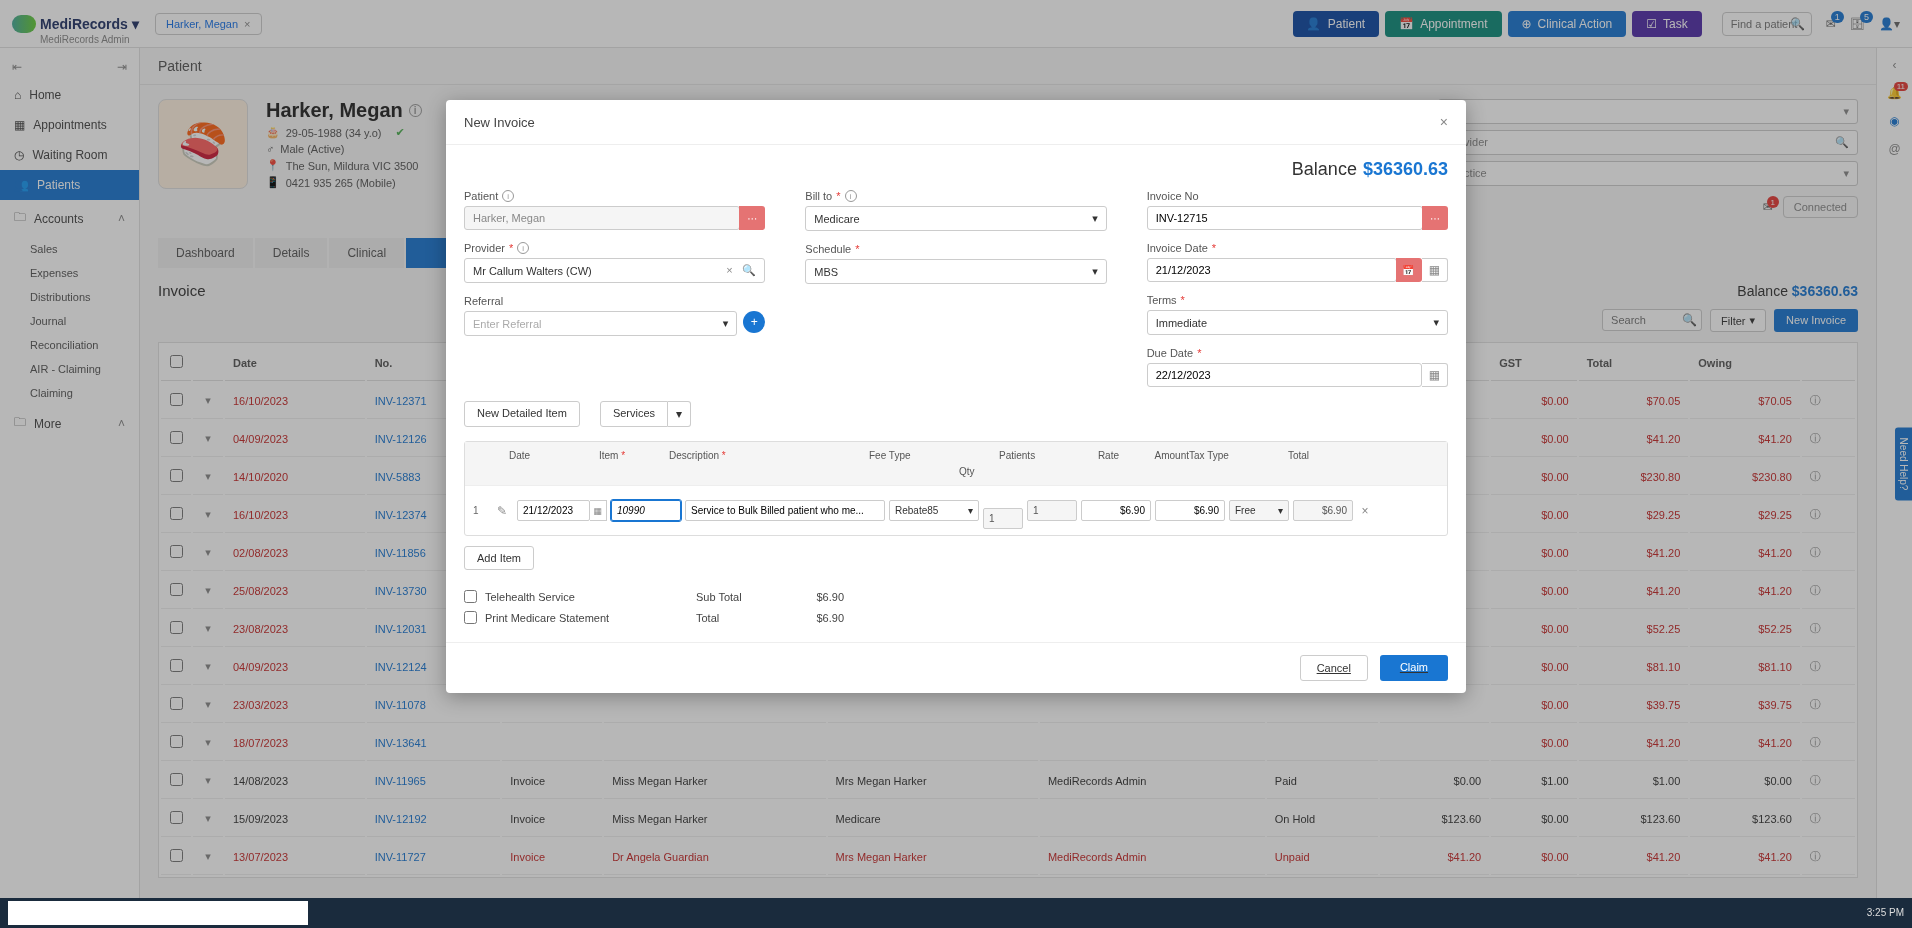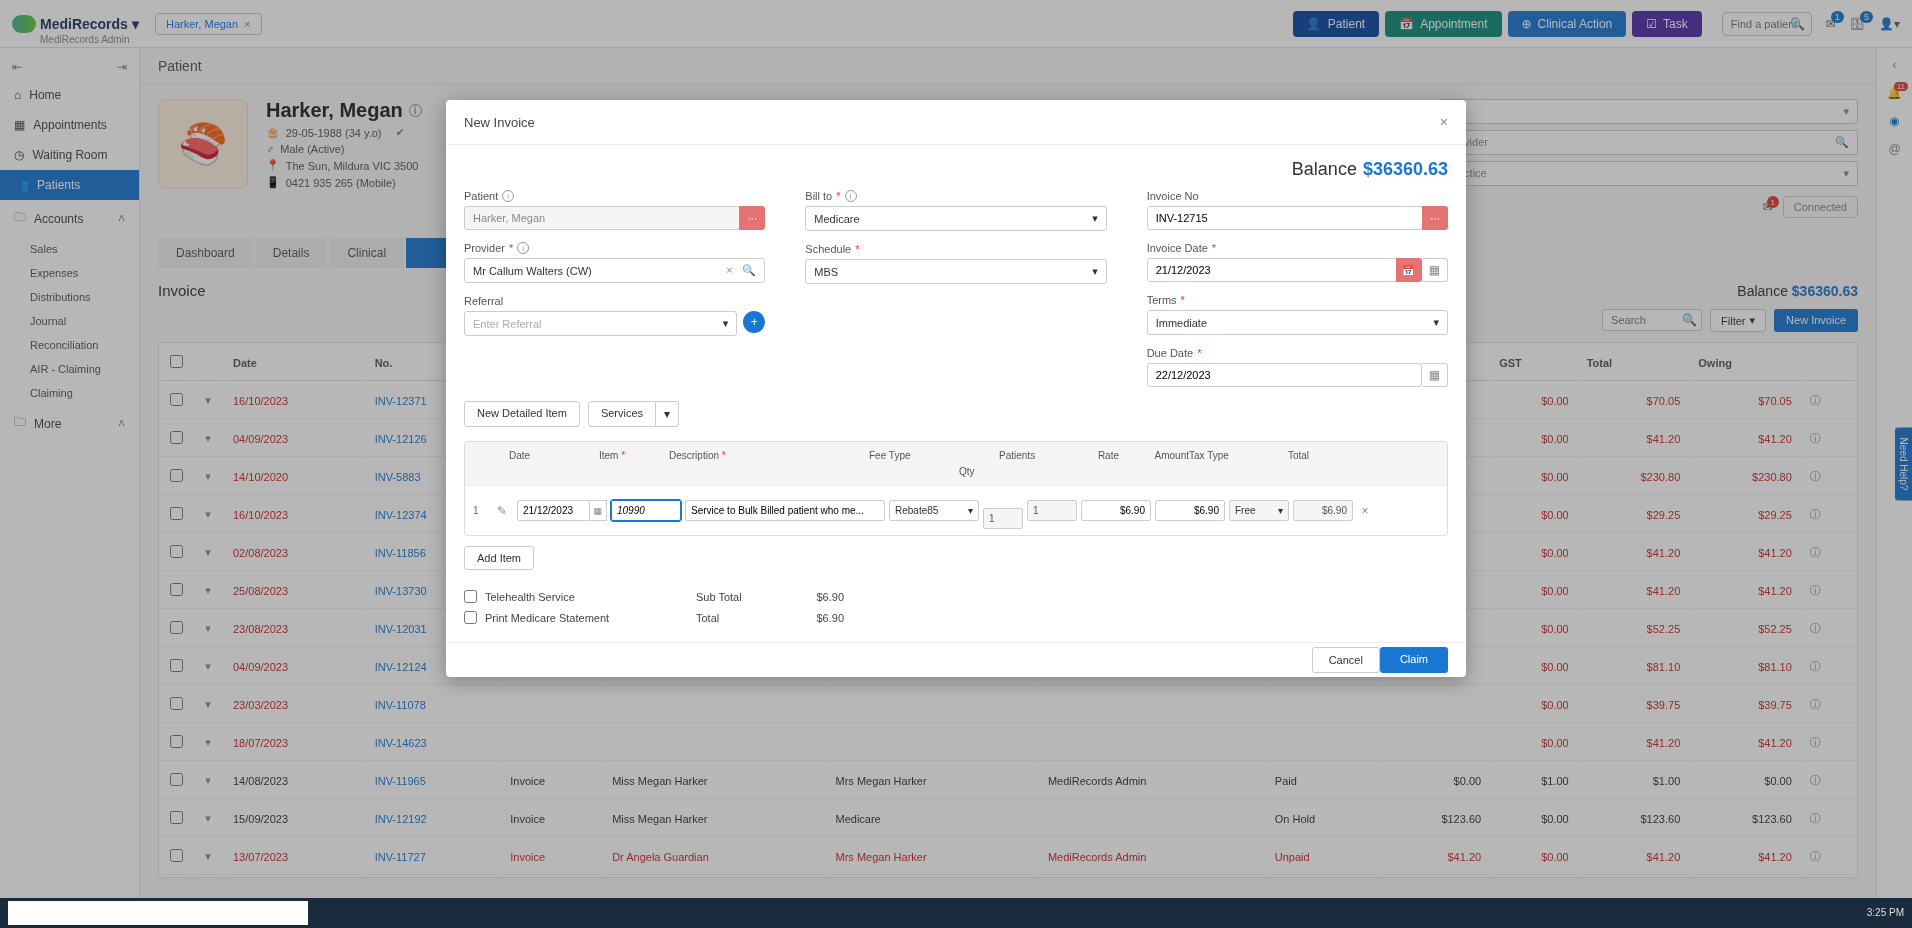--- a/index.html
+++ b/index.html
@@ -94,21 +94,21 @@
 .fld .info-c { width: 12px; height: 12px; border: 1px solid #999; border-radius: 50%; display: inline-flex; align-items: center; justify-content: center; font-size: 8px; color: #999; }
 .fld-input { margin-top: 4px; display: flex; }
 .fld-input input, .fld-input .sel { flex: 1; border: 1px solid #ccc; padding: 5px 8px; font-size: 11px; border-radius: 3px; }
 .fld-input .sel { display: flex; justify-content: space-between; align-items: center; background: #fff; }
 .fld-input .disabled { background: #f5f5f5; color: #888; }
 .fld-input .addon { width: 26px; background: #e57373; color: #fff; display: flex; align-items: center; justify-content: center; border-radius: 0 3px 3px 0; margin-left: -1px; font-size: 10px; }
 .fld-input .addon-light { width: 26px; border: 1px solid #ccc; border-left: none; display: flex; align-items: center; justify-content: center; color: #888; border-radius: 0 3px 3px 0; }
 .fld-input .x { padding: 0 6px; color: #888; cursor: pointer; }
 .fld-input .plus { width: 22px; height: 22px; background: #1976d2; color: #fff; border-radius: 50%; display: flex; align-items: center; justify-content: center; margin-left: 6px; cursor: pointer; }
 
-.action-row { display: flex; gap: 8px; margin: 14px 0; }
+.action-row { display: flex; gap: 20px; margin: 14px 0; }
 .action-row .abtn { border: 1px solid #ccc; padding: 5px 12px; border-radius: 3px; background: #fff; font-size: 11px; cursor: pointer; }
 .action-row .dd { display: flex; }
 .action-row .dd .dv { border: 1px solid #ccc; border-left: none; padding: 5px 8px; border-radius: 0 3px 3px 0; }
 
 .item-table { border: 1px solid #ddd; border-radius: 3px; margin-bottom: 10px; }
 .item-table .ihdr { display: flex; background: #f5f5f5; padding: 8px; font-size: 10px; color: #555; }
 .item-table .irow { display: flex; padding: 6px 8px; align-items: center; gap: 4px; border-top: 1px solid #eee; }
 .ic-num { width: 20px; font-size: 10px; color: #666; }
 .ic-edit { width: 16px; color: #888; }
 .ic-date { width: 90px; }
@@ -135,21 +135,21 @@
 .notes-left { flex: 1; }
 .notes-left label { font-size: 11px; color: #444; }
 .notes-left textarea { width: 100%; height: 100px; border: 1px solid #ccc; border-radius: 3px; padding: 6px; font-size: 11px; margin-top: 6px; resize: both; }
 .notes-right { width: 380px; }
 .chk-row { display: flex; align-items: center; gap: 8px; padding: 4px 0; font-size: 11px; color: #444; }
 .chk-row .spacer { flex: 1; }
 .chk-row .totl { width: 80px; }
 .chk-row .totv { width: 60px; text-align: right; }
 .chk-row input[type=checkbox] { width: 13px; height: 13px; }
 
-.modal-foot { padding: 4px 18px; border-top: 1px solid #eee; display: flex; justify-content: flex-end; gap: 0; }
+.modal-foot { padding: 12px 18px; border-top: 1px solid #eee; display: flex; justify-content: flex-end; gap: 12px; text-decoration: underline; }
 .btn-cancel { border: 1px solid #ccc; padding: 6px 16px; border-radius: 3px; background: #fff; font-size: 11px; cursor: pointer; }
 .btn-claim { background: #1976d2; color: #fff; padding: 6px 20px; border-radius: 3px; font-size: 11px; cursor: pointer; }
 
 
 .taskbar { position: absolute; bottom: 0; left: 0; right: 0; height: 30px; background: #1a2b3d; display: flex; align-items: center; justify-content: space-between; padding: 0 8px; }
 .tb-left { display: flex; gap: 10px; align-items: center; }
 .tb-white { background: #fff; width: 300px; height: 24px; }
 .tb-right { color: #ddd; font-size: 10px; text-align: right; line-height: 1.2; }
 </style>
 </head>
@@ -467,21 +467,21 @@
     <td class="money red"></td>
     <td class="money red">$0.00</td>
     <td class="money red">$39.75</td>
     <td class="money red">$39.75</td>
     <td class="info-ic">ⓘ</td>
             </tr>
             <tr>
     <td class="chk"><input type="checkbox" style=""></td>
     <td class="expand">▾</td>
     <td class="red">18/07/2023</td>
-    <td class="blue">INV-14623</td>
+    <td class="blue">INV-13641</td>
     <td class="red"></td>
     <td class="red"></td>
     <td class="red"></td>
     <td class="red"></td>
     <td class="red"></td>
     <td class="money red"></td>
     <td class="money red">$0.00</td>
     <td class="money red">$41.20</td>
     <td class="money red">$41.20</td>
     <td class="info-ic">ⓘ</td>

